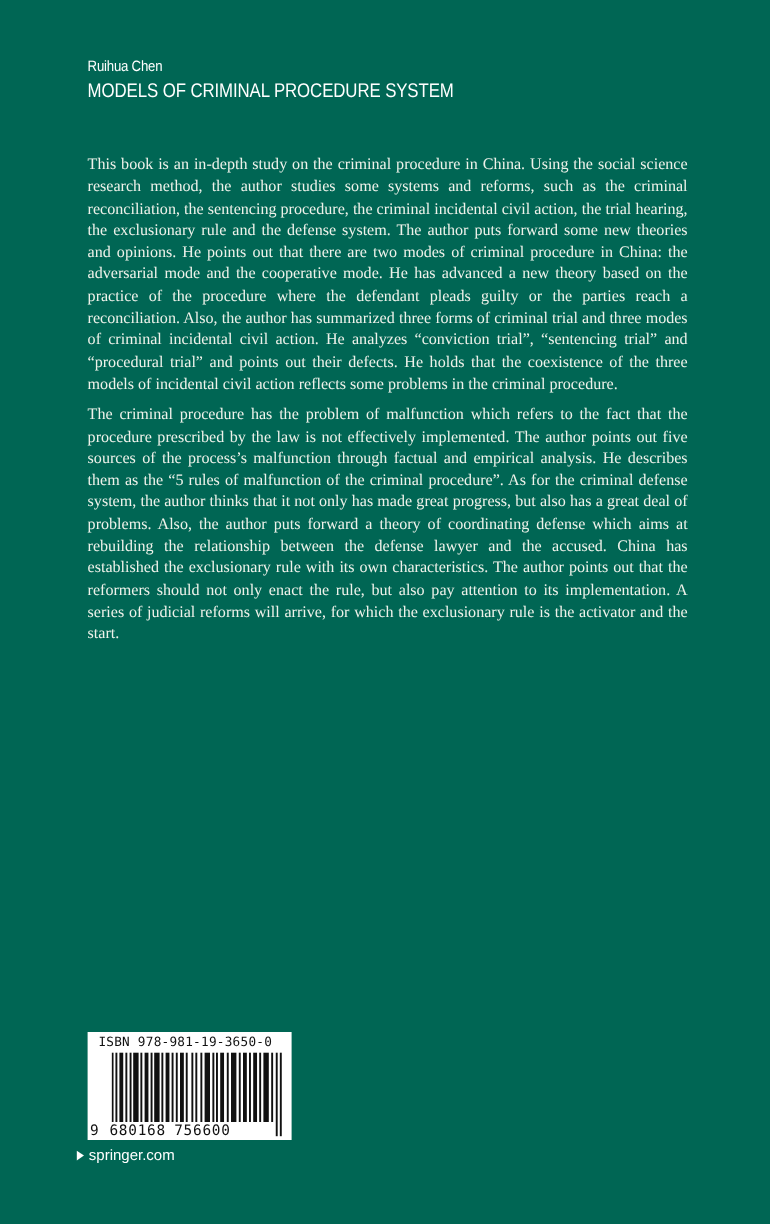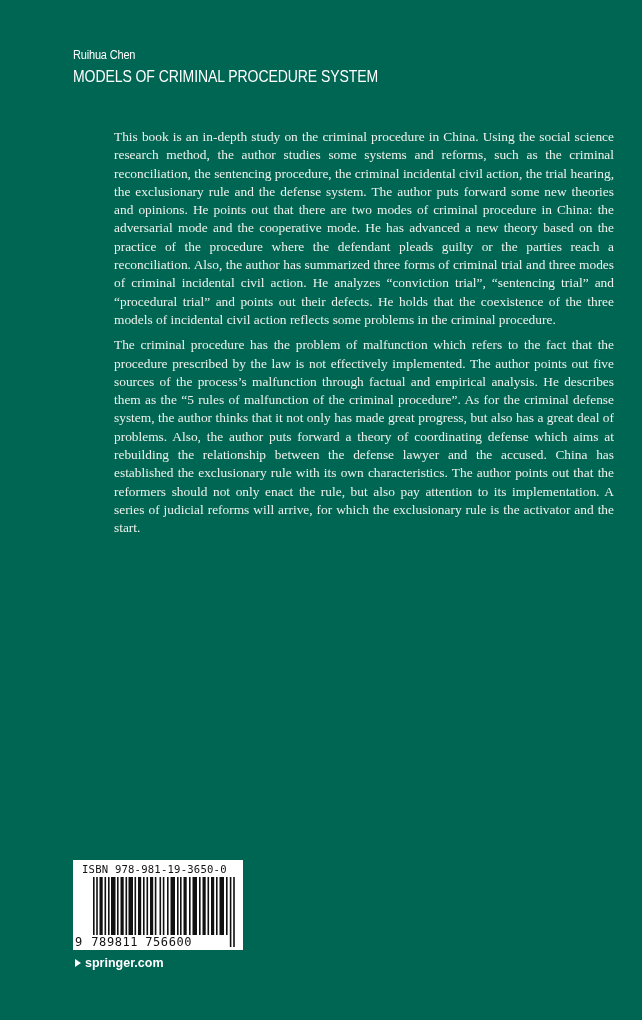--- a/index.html
+++ b/index.html
@@ -20,21 +20,21 @@
     .title {
       position: absolute; left: 73px; top: 67px;
       font-family: "Liberation Sans", sans-serif;
       font-size: 16.5px; font-weight: normal; color: #ffffff;
       letter-spacing: -0.1px;
       transform: scaleX(0.85); transform-origin: left top;
       white-space: nowrap;
       margin: 0;
     }
     .blurb {
-      position: absolute; left: 73px; top: 128px; width: 500px; margin-left: 41px;
+      position: absolute; left: 73px; top: 128px; width: 500px;
     }
     .blurb p {
       margin: 0 0 7px 0;
       font-family: "Liberation Serif", serif;
       font-size: 13.4px;
       line-height: 18.3px;
       text-align: justify;
       color: #eef2ea;
     }
     .barcode-box {
@@ -55,23 +55,23 @@
     .bar-digits {
       position: absolute; left: 2px; bottom: 1px; width: 164px;
       font-family: "DejaVu Sans Mono", monospace;
       font-size: 12px; color: #111;
       display: flex; white-space: nowrap;
     }
     .bar-digits span { background: #fff; }
     .d-first { margin-right: 8px; }
     .d-group { letter-spacing: 0.6px; padding: 0 1px; }
     .springer {
-      position: absolute; left: 75px; top: 956px;
+      position: absolute; left: 64px; top: 956px;
       font-family: "Liberation Sans", sans-serif;
-      font-size: 12.5px; font-weight: bold; color: #ffffff;
+      font-size: 12.5px; font-weight: normal; color: #ffffff;
       display: flex; align-items: center; gap: 4px;
     }
     .springer .arrow {
       width: 0; height: 0;
       border-top: 4.5px solid transparent;
       border-bottom: 4.5px solid transparent;
       border-left: 6px solid #ffffff;
       display: inline-block;
     }
   </style>
@@ -121,21 +121,21 @@
       <rect x="118" y="0" width="3.2" height="58"></rect>
       <rect x="123" y="0" width="1.6" height="58"></rect>
       <rect x="126.5" y="0" width="4.5" height="58"></rect>
       <rect x="133" y="0" width="1.6" height="58"></rect>
       <rect x="136.8" y="0" width="1.6" height="70"></rect>
       <rect x="140.2" y="0" width="1.6" height="70"></rect>
     </g>
   </svg>
   <div class="bar-digits">
     <span class="d-first">9</span>
-    <span class="d-group">789811</span>
+    <span class="d-group">680168</span>
     <span class="d-group" style="margin-left:5px">756600</span>
   </div>
 </div>
 
 <div class="springer">
   <span class="arrow"></span>
   <span>springer.com</span>
 </div>
 
 </body></html>

